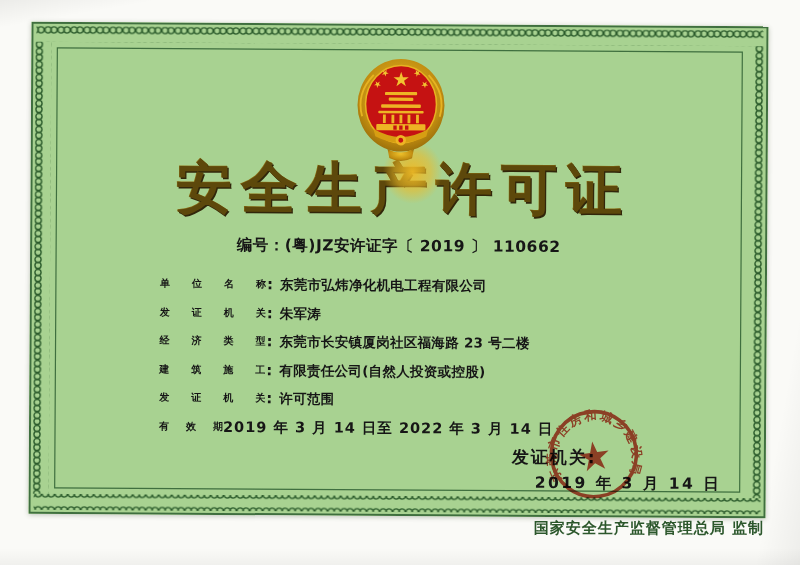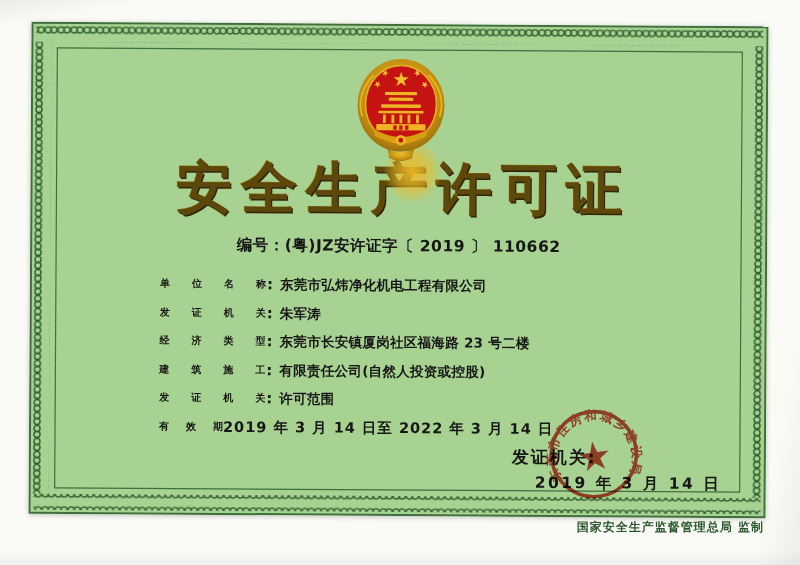--- a/index.html
+++ b/index.html
@@ -55,21 +55,21 @@
   .issue-date{
     position:absolute;left:506px;top:448px;z-index:2;
     font-size:15.5px;font-weight:600;color:#161616;letter-spacing:2.5px;
   }
   .seal{
     position:absolute;left:508px;top:372px;width:114px;height:114px;z-index:5;
     opacity:.9;mix-blend-mode:multiply;transform:rotate(-8deg);
   }
   .footer-note{
     position:absolute;right:36px;top:519px;z-index:1;
-    font-size:12px;font-weight:700;color:#2c572c;letter-spacing:1px;
+    font-size:15px;font-weight:700;color:#2c572c;letter-spacing:1px;
   }
 </style>
 </head>
 <body>
 
 <div id="cert">
 
   <svg class="border-svg" width="737" height="492" viewBox="0 0 737 492">
     <defs>
       <pattern id="kh" width="13" height="16" patternUnits="userSpaceOnUse">

